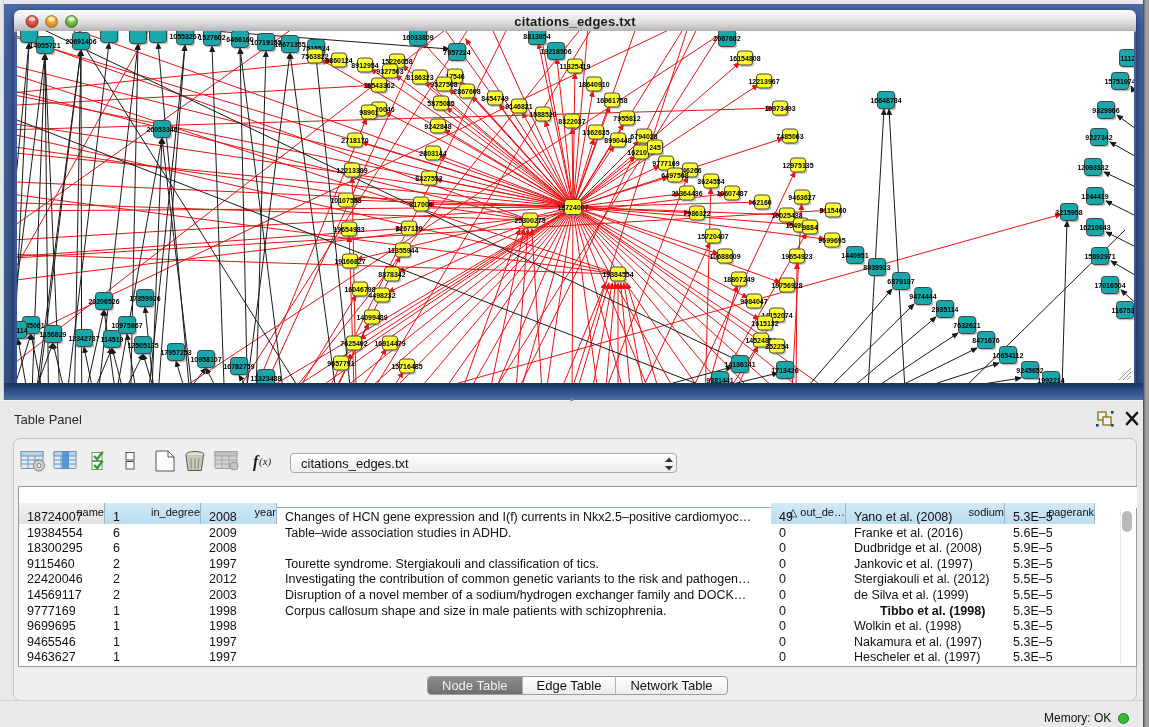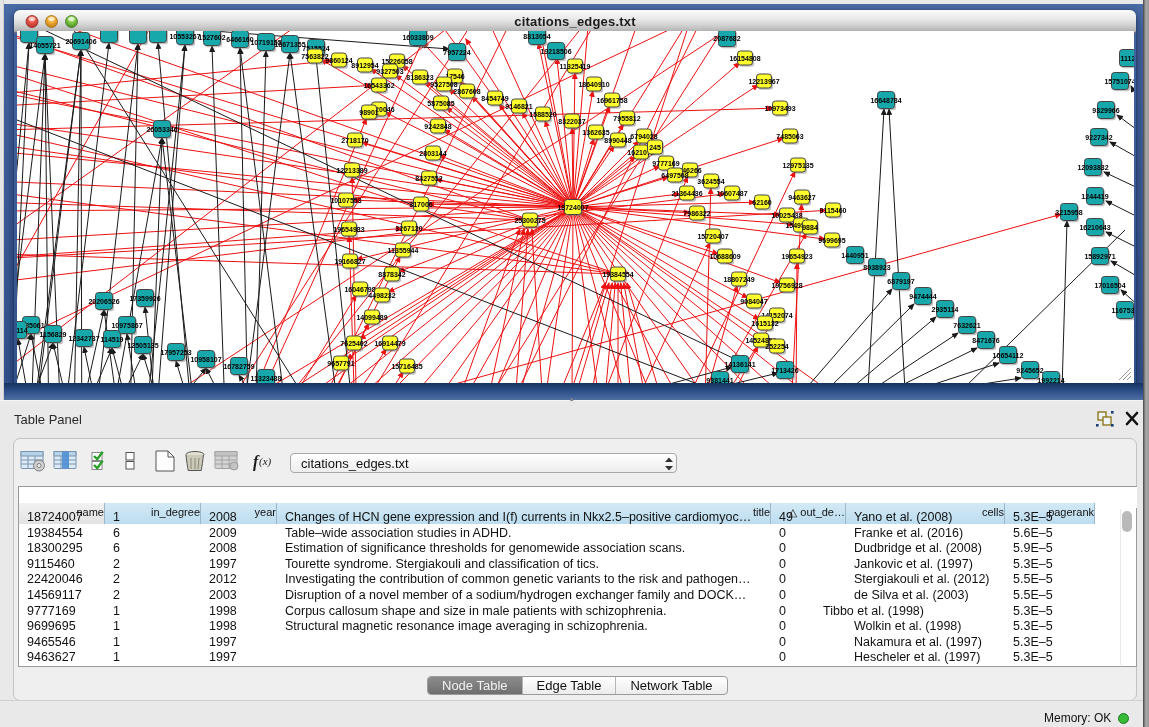--- a/index.html
+++ b/index.html
@@ -778,23 +778,22 @@
 <svg width="14" height="16" style="position:absolute;left:371px;top:2px" xmlns="http://www.w3.org/2000/svg">
 <path d="M7 1.5 L11 6 L3 6 z" fill="#333"></path>
 <path d="M7 14.5 L11 10 L3 10 z" fill="#333"></path>
 </svg>
 </div>
     <div id="table">
         <div class="hrow">
           <div class="hcell" style="left:0px;width:86px;background:linear-gradient(180deg,#f2f2f2,#e2e2e2);">name</div>
           <div class="hcell" style="left:86px;width:96px;">in_degree</div>
           <div class="hcell" style="left:182px;width:76px;">year</div>
-          <div class="hcell" style="left:258px;width:494px;">title</div>
           <div class="hcell" style="left:752px;width:75px;">△ out_de…</div>
-          <div class="hcell" style="left:827px;width:159px;">cells</div>
+          <div class="hcell" style="left:827px;width:159px;">sodium</div>
           <div class="hcell" style="left:986px;width:90px;">pagerank</div>
           <div style="position:absolute;left:1076px;width:42px;top:0;height:21px;background:#fff"></div>
         </div>
         <div class="trow" style="top:22.0px;">
           <div class="tcell" style="left:0px;width:86px;">18724007</div>
           <div class="tcell" style="left:86px;width:96px;">1</div>
           <div class="tcell" style="left:182px;width:76px;">2008</div>
           <div class="tcell" style="left:258px;width:494px;">Changes of HCN gene expression and I(f) currents in Nkx2.5–positive cardiomyoc…</div>
           <div class="tcell" style="left:752px;width:75px;">49</div>
           <div class="tcell" style="left:827px;width:159px;">Yano et al. (2008)</div>
@@ -806,21 +805,20 @@
           <div class="tcell" style="left:182px;width:76px;">2009</div>
           <div class="tcell" style="left:258px;width:494px;">Table–wide association studies in ADHD.</div>
           <div class="tcell" style="left:752px;width:75px;">0</div>
           <div class="tcell" style="left:827px;width:159px;">Franke et al. (2016)</div>
           <div class="tcell" style="left:986px;width:90px;">5.6E–5</div>
         </div>
         <div class="trow" style="top:53.2px;">
           <div class="tcell" style="left:0px;width:86px;">18300295</div>
           <div class="tcell" style="left:86px;width:96px;">6</div>
           <div class="tcell" style="left:182px;width:76px;">2008</div>
-          <div class="tcell" style="left:258px;width:494px;">Estimation of significance thresholds for genomewide association scans.</div>
           <div class="tcell" style="left:752px;width:75px;">0</div>
           <div class="tcell" style="left:827px;width:159px;">Dudbridge et al. (2008)</div>
           <div class="tcell" style="left:986px;width:90px;">5.9E–5</div>
         </div>
         <div class="trow" style="top:68.8px;">
           <div class="tcell" style="left:0px;width:86px;">9115460</div>
           <div class="tcell" style="left:86px;width:96px;">2</div>
           <div class="tcell" style="left:182px;width:76px;">1997</div>
           <div class="tcell" style="left:258px;width:494px;">Tourette syndrome. Stergiakouli and classification of tics.</div>
           <div class="tcell" style="left:752px;width:75px;">0</div>
@@ -835,37 +833,36 @@
           <div class="tcell" style="left:752px;width:75px;">0</div>
           <div class="tcell" style="left:827px;width:159px;">Stergiakouli et al. (2012)</div>
           <div class="tcell" style="left:986px;width:90px;">5.5E–5</div>
         </div>
         <div class="trow" style="top:100.0px;">
           <div class="tcell" style="left:0px;width:86px;">14569117</div>
           <div class="tcell" style="left:86px;width:96px;">2</div>
           <div class="tcell" style="left:182px;width:76px;">2003</div>
           <div class="tcell" style="left:258px;width:494px;">Disruption of a novel member of a sodium/hydrogen exchanger family and DOCK…</div>
           <div class="tcell" style="left:752px;width:75px;">0</div>
-          <div class="tcell" style="left:827px;width:159px;">de Silva et al. (2003)</div>
+          <div class="tcell" style="left:827px;width:159px;">de Silva et al. (1999)</div>
           <div class="tcell" style="left:986px;width:90px;">5.5E–5</div>
         </div>
         <div class="trow" style="top:115.6px;">
           <div class="tcell" style="left:0px;width:86px;">9777169</div>
           <div class="tcell" style="left:86px;width:96px;">1</div>
           <div class="tcell" style="left:182px;width:76px;">1998</div>
           <div class="tcell" style="left:258px;width:494px;">Corpus callosum shape and size in male patients with schizophrenia.</div>
           <div class="tcell" style="left:752px;width:75px;">0</div>
-          <div class="tcell" style="left:796px;width:159px;">Tibbo et al. (1998)</div>
+          <div class="tcell" style="left:853px;width:159px;font-weight:bold;">Tibbo et al. (1998)</div>
           <div class="tcell" style="left:986px;width:90px;">5.3E–5</div>
         </div>
         <div class="trow" style="top:131.2px;">
           <div class="tcell" style="left:0px;width:86px;">9699695</div>
           <div class="tcell" style="left:86px;width:96px;">1</div>
           <div class="tcell" style="left:182px;width:76px;">1998</div>
-          <div class="tcell" style="left:258px;width:494px;">Structural magnetic resonance image averaging in schizophrenia.</div>
           <div class="tcell" style="left:752px;width:75px;">0</div>
           <div class="tcell" style="left:827px;width:159px;">Wolkin et al. (1998)</div>
           <div class="tcell" style="left:986px;width:90px;">5.3E–5</div>
         </div>
         <div class="trow" style="top:146.8px;">
           <div class="tcell" style="left:0px;width:86px;">9465546</div>
           <div class="tcell" style="left:86px;width:96px;">1</div>
           <div class="tcell" style="left:182px;width:76px;">1997</div>
           <div class="tcell" style="left:752px;width:75px;">0</div>
           <div class="tcell" style="left:827px;width:159px;">Nakamura et al. (1997)</div>

